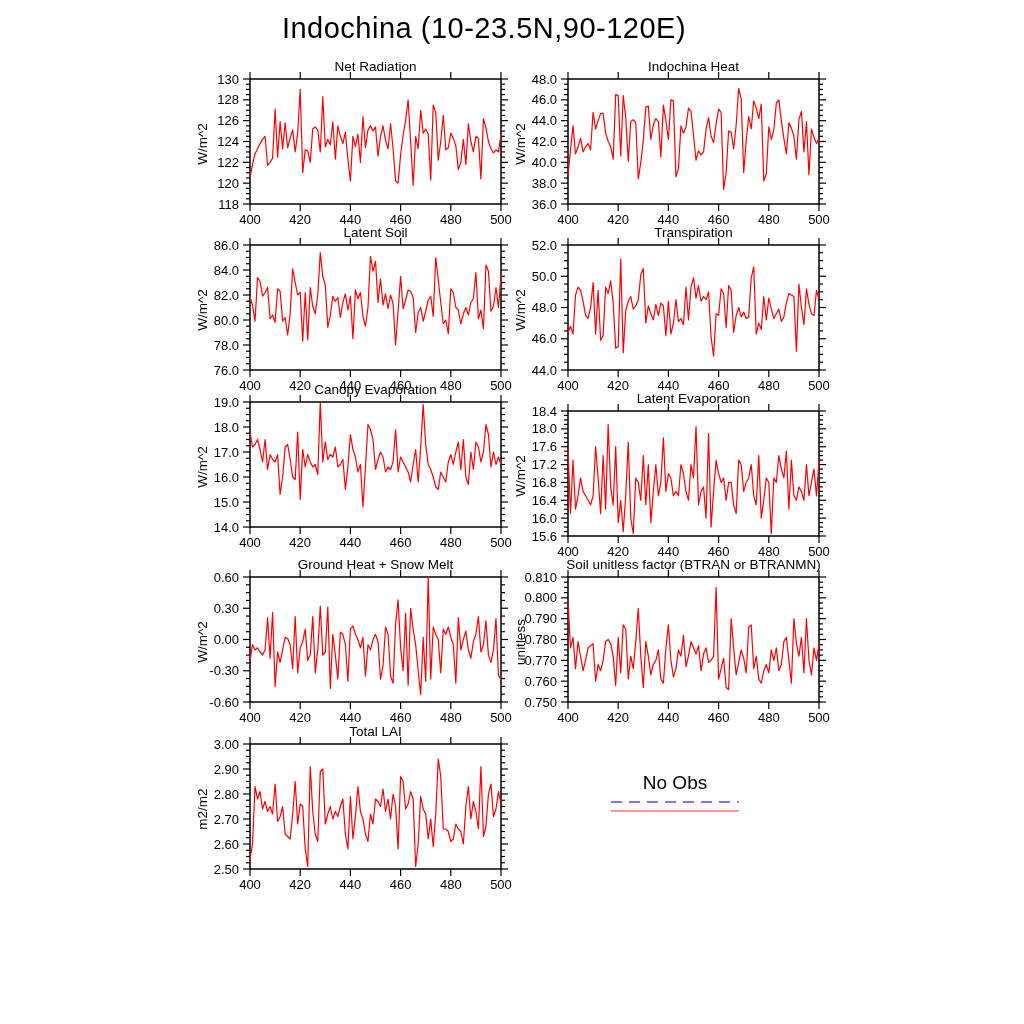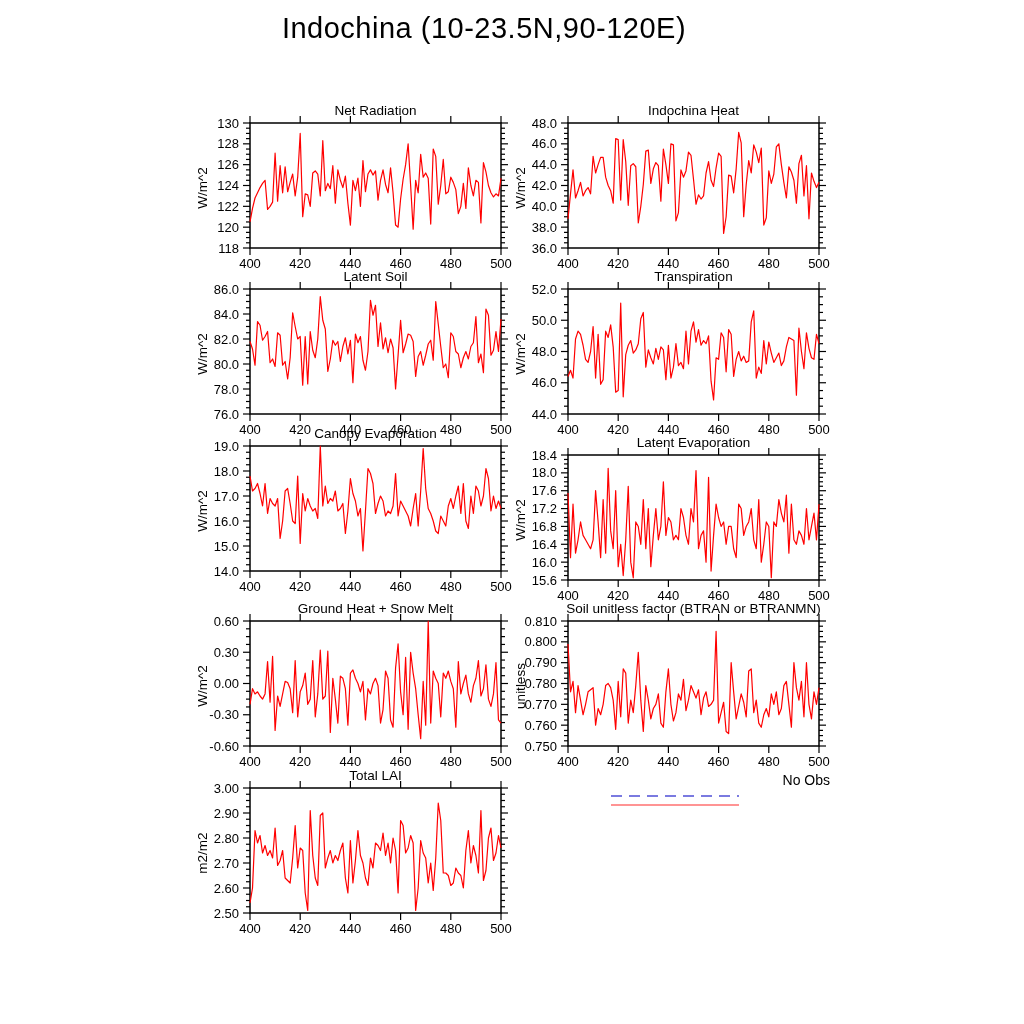--- a/index.html
+++ b/index.html
@@ -4,36 +4,36 @@
 <style>
   html,body{margin:0;padding:0;}
   body{
     width:1024px;height:1024px;background:#ffffff;position:relative;
     font-family:"Liberation Sans",sans-serif;color:#000;overflow:hidden;
   }
   .main-title{
     position:absolute;top:12px;left:0;width:968px;text-align:center;
     font-size:29px;letter-spacing:0.5px;
   }
-  .panel{position:absolute;width:251px;height:130px;margin-top:44px;}
+  .panel{position:absolute;width:251px;height:130px;}
   .panel svg{overflow:visible;display:block;}
   svg text{font-family:"Liberation Sans",sans-serif;fill:#000;}
   .ptitle{
     position:absolute;top:-20px;left:50%;transform:translateX(-50%);
     white-space:nowrap;font-size:13.5px;
   }
   .ylab{
     position:absolute;left:-48px;top:50%;
     transform:translate(-50%,-50%) rotate(-90deg);
     white-space:nowrap;font-size:13.5px;
   }
   .legend{
     position:absolute;left:520px;top:772px;width:310px;text-align:center;
   }
-  .legend-noobs{font-size:14px;text-align:right;}
+  .legend-noobs{font-size:19px;}
   .legend-line{width:128px;height:2px;margin:7px auto 5px auto;}
   .legend-case{font-size:15px;white-space:nowrap;}
 </style>
 </head>
 <body>
 
 <div class="main-title">Indochina (10-23.5N,90-120E)</div>
 
 <div class="panel" style="left:250px;top:79px">
   <div class="ptitle">Net Radiation</div>

